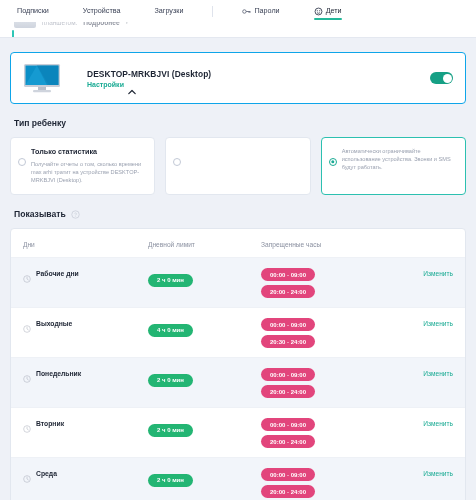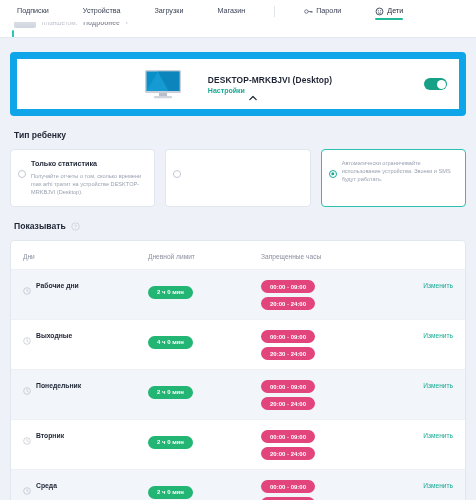--- a/index.html
+++ b/index.html
@@ -79,28 +79,27 @@
   .banner-chev { font-size: 6px; color: #6b7280; }
 
   
   .page {
     padding: 14px 10px 0 10px;
   }
 
   
   .device-card {
     background: #ffffff;
-    border: 7px solid #0ea5e9;
+    border: 1px solid #0ea5e9;
     border-radius: 4px;
     padding: 10px 12px;
     display: flex;
     align-items: center;
     gap: 26px;
     position: relative;
-    justify-content: center;
   }
   .monitor { width: 38px; height: 30px; flex: 0 0 auto; }
   .device-texts { display: flex; flex-direction: column; gap: 2px; }
   .device-title {
     font-size: 8.4px; font-weight: 700; color: #1d2433; letter-spacing: .1px;
   }
   .device-sub-row { display: flex; align-items: center; gap: 4px; }
   .device-sub {
     font-size: 7px; font-weight: 700; color: #1aab94;
   }
@@ -209,23 +208,20 @@
 
 <div class="topnav">
   <div class="nav-item">
     <span>Подписки</span>
   </div>
   <div class="nav-item">
     <span>Устройства</span>
   </div>
   <div class="nav-item">
     <span>Загрузки</span>
-  </div>
-  <div class="nav-item">
-    <span>Магазин</span>
   </div>
   <div class="nav-sep"></div>
   <div class="nav-item">
     <span class="nav-icon">
       <svg viewBox="0 0 12 12" width="9" height="9">
           <circle cx="3.2" cy="6" r="2.3" fill="none" stroke="#5c6275" stroke-width="1.1"></circle>
           <path d="M5.5 6 H11 M9.4 6 V8 M10.8 6 V7.6" stroke="#5c6275" stroke-width="1.1" fill="none"></path>
         </svg>
     </span>
     <span>Пароли</span>

